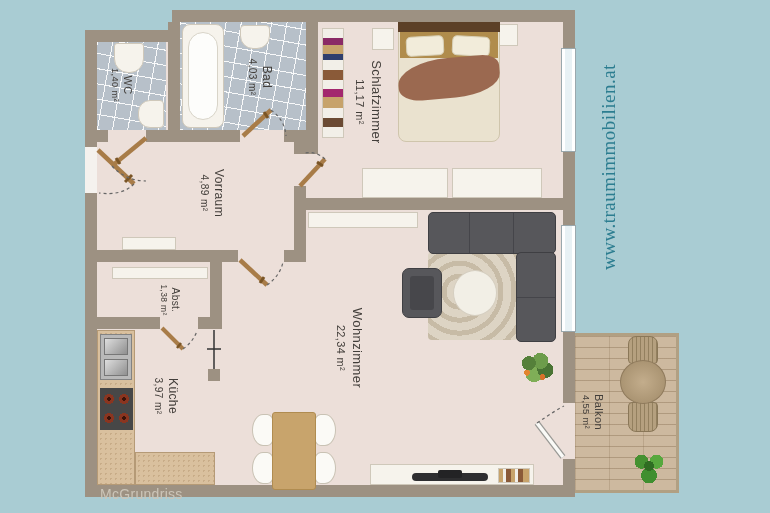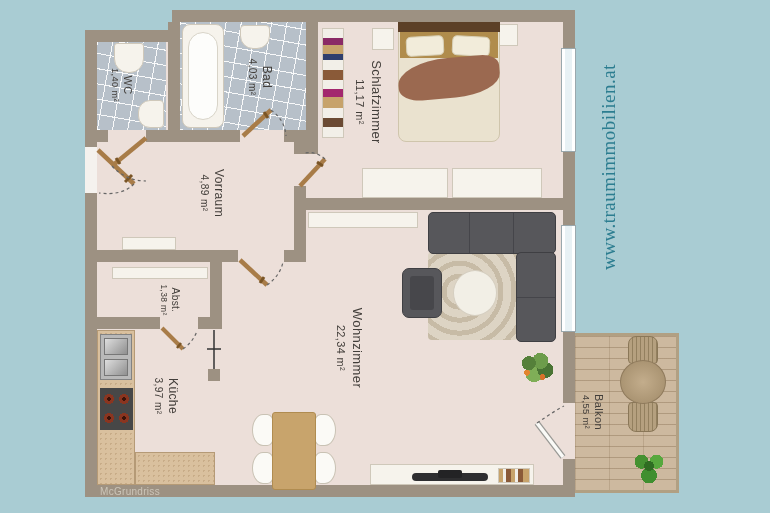--- a/index.html
+++ b/index.html
@@ -22,21 +22,21 @@
   .deck{position:absolute;background-color:#cdb99f;
     background-image:
       repeating-linear-gradient(180deg, rgba(120,95,65,.35) 0 1px, transparent 1px 11px),
       repeating-linear-gradient(90deg, rgba(120,95,65,.22) 0 1px, transparent 1px 34px);
     border:3px solid #b1a083;border-left:none;box-sizing:border-box;}
   .counter{position:absolute;background-color:#d9c09e;border:1px solid #b59a76;box-sizing:border-box;
     background-image:radial-gradient(rgba(140,100,60,.22) 1px, transparent 1px);background-size:5px 5px;}
   .sofa{position:absolute;background:#57575b;border:1px solid #3f3f43;box-sizing:border-box;border-radius:5px;}
   #watermark{position:absolute;transform:rotate(-90deg);font-family:"Liberation Serif",serif;
     white-space:nowrap;text-align:center;}
-  #credit{position:absolute;font-size:10px;color:#ccc5b8;letter-spacing:.3px;}
+  #credit{position:absolute;font-size:14px;color:#ccc5b8;letter-spacing:.3px;}
 </style>
 </head>
 <body>
 
 <div id="stage">
 
   <div class="floor" style="left:97px;top:42px;width:83px;height:443px;"></div>
   <div class="floor" style="left:180px;top:22px;width:383px;height:463px;"></div>
   <div class="tiles" style="left:97px;top:42px;width:69px;height:88px;"></div>
   <div class="tiles" style="left:180px;top:22px;width:126px;height:108px;"></div>

